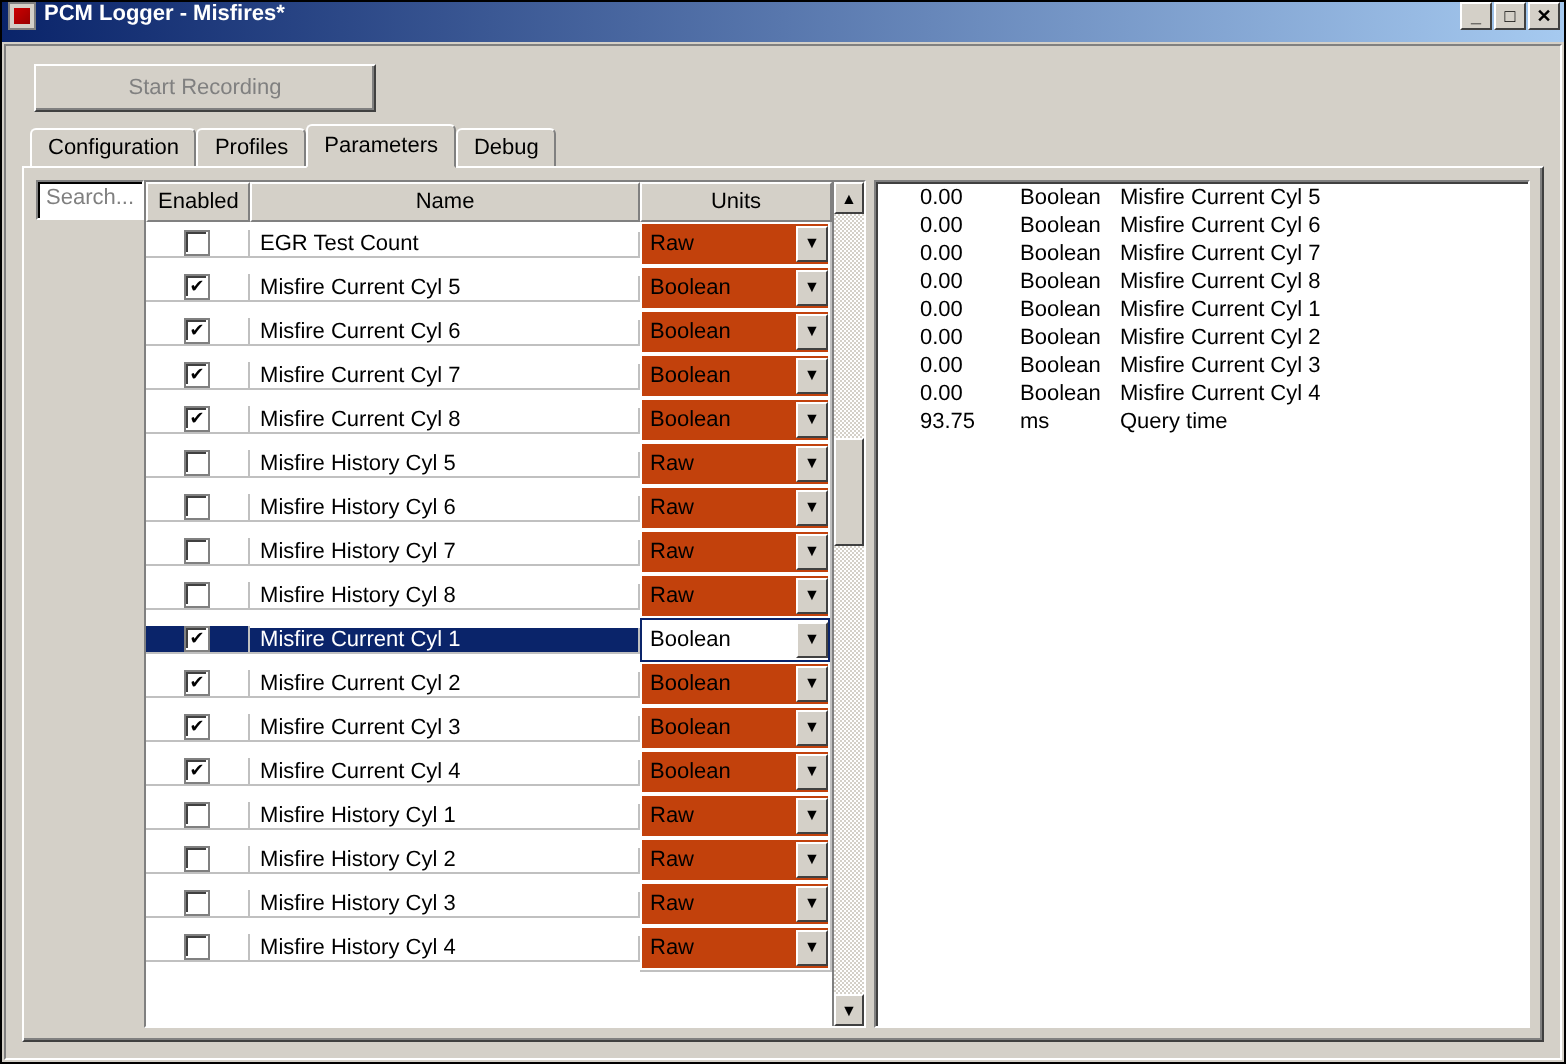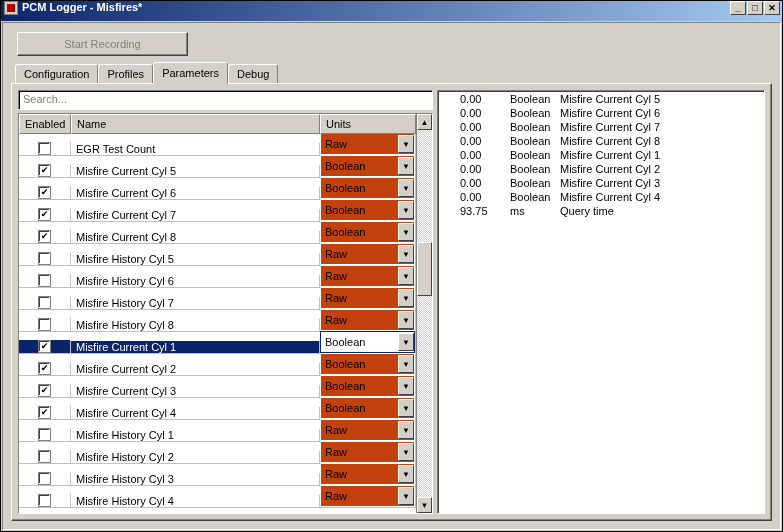--- a/index.html
+++ b/index.html
@@ -110,21 +110,21 @@
     box-shadow: inset -1px -1px 0 #808080;
     flex:1;
     padding: 6px;
     display:flex;
     gap:4px;
     overflow:hidden;
   }
   .left-pane {
     width: 415px;
     display:flex;
-    flex-direction:column;
+    flex-direction:row;
     overflow:hidden;
   }
   .searchbox {
     height: 20px;
     background:#fff;
     border: 1px solid #808080;
     border-right-color:#fff;
     border-bottom-color:#fff;
     box-shadow: inset 1px 1px 0 #000;
     padding: 2px 4px;
@@ -151,32 +151,33 @@
     background:#d4d0c8;
   }
   .hdr {
     border: 1px solid #fff;
     border-right-color:#808080;
     border-bottom-color:#808080;
     padding: 2px 5px;
     background:#d4d0c8;
     height:20px;
     line-height:15px;
+    text-align:center;
   }
   .col-enabled { width:52px; }
   .col-name { flex:1; }
   .col-units { width:96px; }
   .rows {
     flex:1;
     overflow:hidden;
   }
   .row {
     display:flex;
     height:22px;
-    align-items:flex-end;
+    align-items:center;
   }
   .cell {
     border-right:1px solid #c0c0c0;
     border-bottom:1px solid #c0c0c0;
     display:flex;
     align-items:center;
     padding: 0 5px;
     background:#fff;
   }
   .row.selected .cell { background:#0a246a; color:#fff; }

